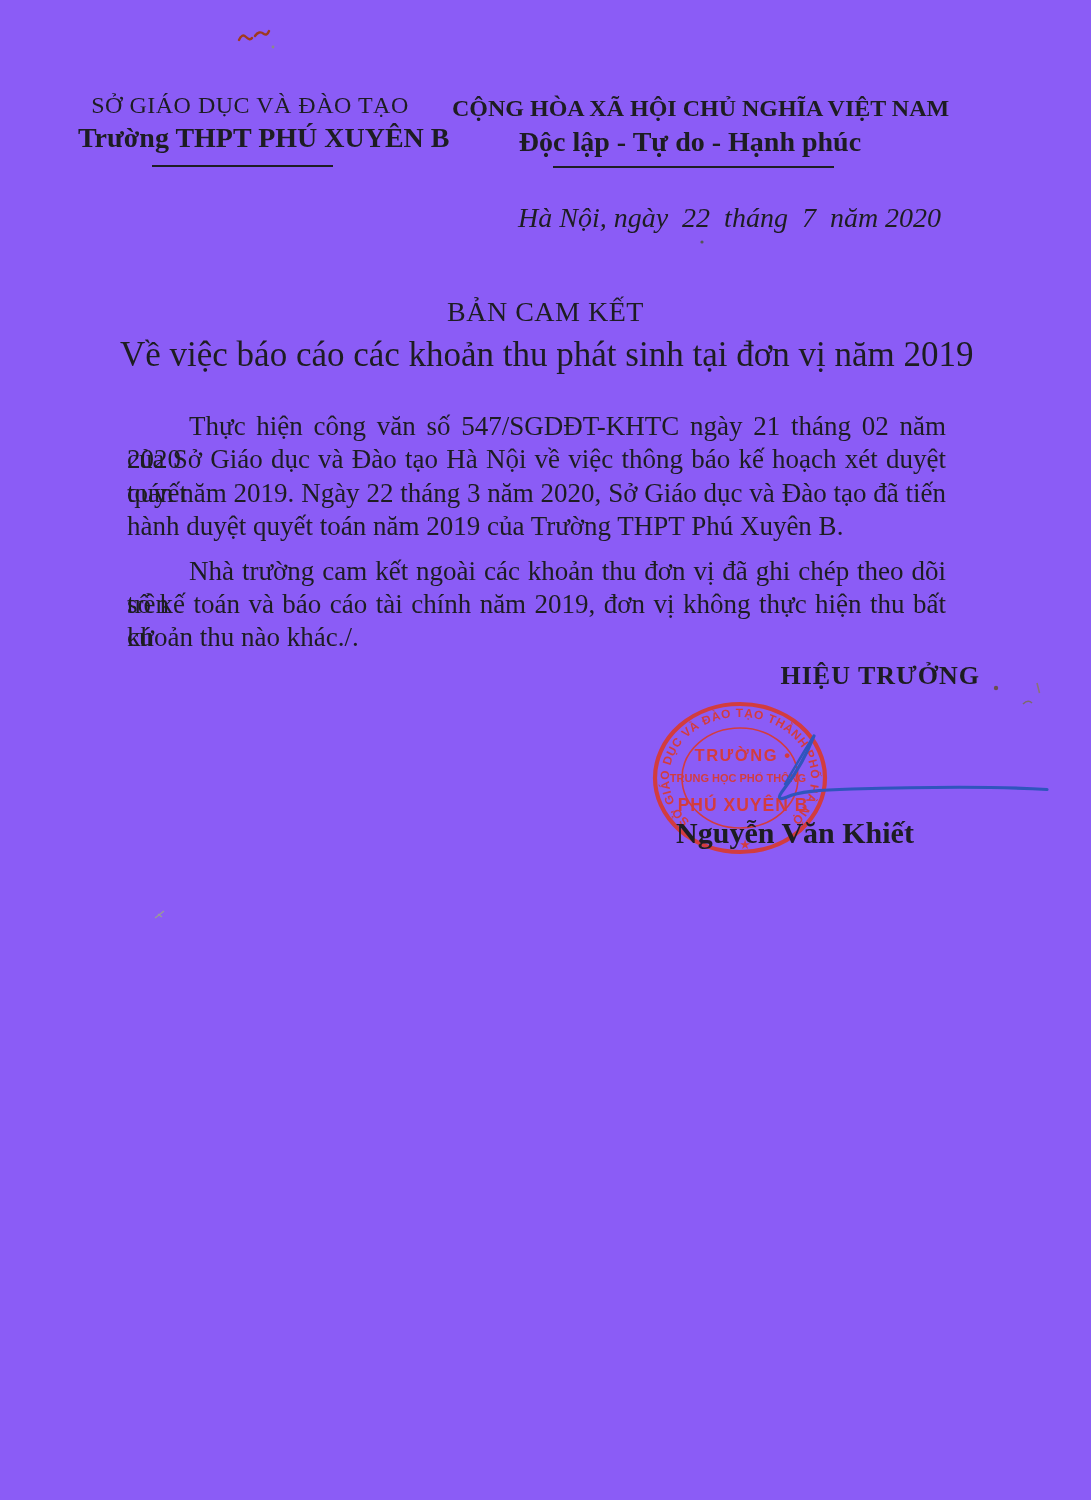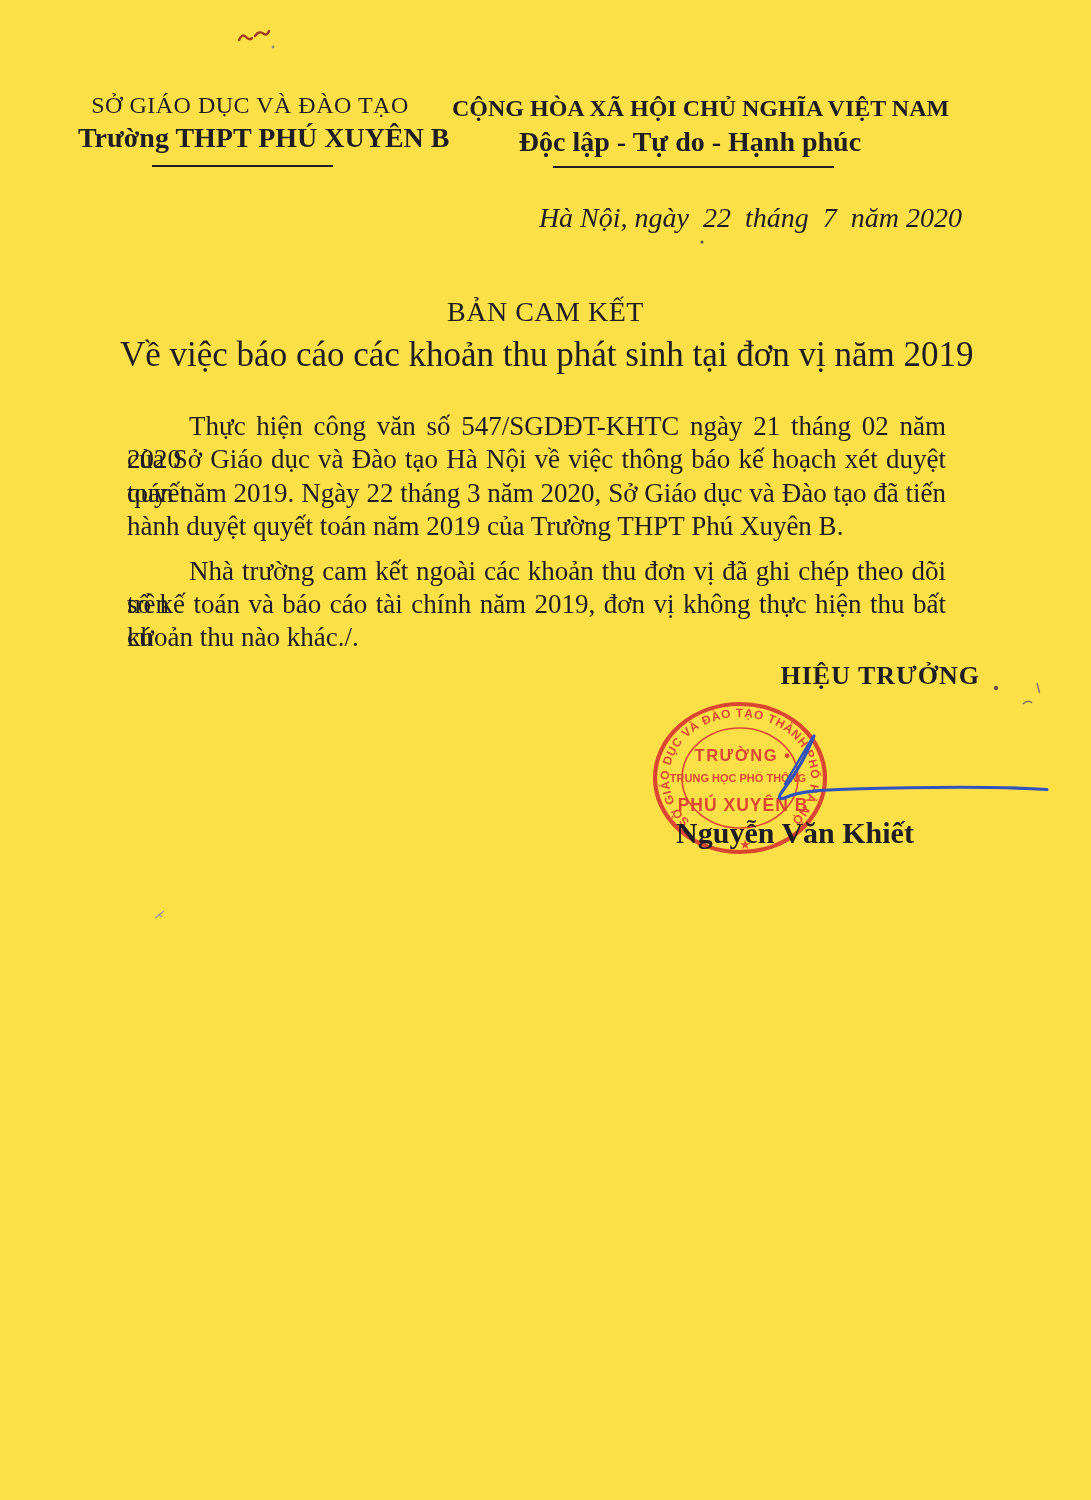--- a/index.html
+++ b/index.html
@@ -1,30 +1,30 @@
 <!DOCTYPE html>
 <html><head>
 <meta charset="utf-8">
 <style>
   html,body { margin:0; padding:0; background:#e8e8e8; }
   .page {
     position:relative; width:1091px; height:1500px; margin:0 auto;
-    background:#fde047; overflow:hidden;
+    background:#8b5cf6; overflow:hidden;
     font-family:"Liberation Serif","DejaVu Serif",serif; color:#1d1d22;
   }
   
   .header-left  { position:absolute; left:78px;  top:92px; width:344px; text-align:center; }
   .hl1 { font-size:24px; letter-spacing:.5px; }
   .hl2 { font-size:28px; font-weight:bold; margin-top:3px; white-space:nowrap; }
   .rule-left  { position:absolute; left:152px; top:165px; width:181px; height:2px; background:#1e1e24; }
   .header-right { position:absolute; left:452px; top:95px; width:476px; text-align:center; }
   .hr1 { font-size:24px; font-weight:bold; white-space:nowrap; }
   .hr2 { font-size:28px; font-weight:bold; margin-top:4px; }
   .rule-right { position:absolute; left:553px; top:166px; width:281px; height:2px; background:#1e1e24; }
-  .dateline { position:absolute; left:518px; top:202px; width:444px; text-align:right;
+  .dateline { position:absolute; left:518px; top:202px; width:444px; text-align:left;
               font-style:italic; font-size:28px; white-space:pre; }
   
   .title { position:absolute; left:120px; top:296px; width:851px; text-align:center; font-weight:normal; }
   .title-main { font-size:28px; letter-spacing:.5px; }
   .title-sub  { font-size:35px; margin-top:7px; white-space:nowrap; }
   
   .body-block { position:absolute; left:127px; top:410px; width:819px; font-size:27px; }
   .para { margin-bottom:11px; }
   .line { height:33.4px; line-height:33.4px; }
   .line.just { text-align:justify; text-align-last:justify; }

